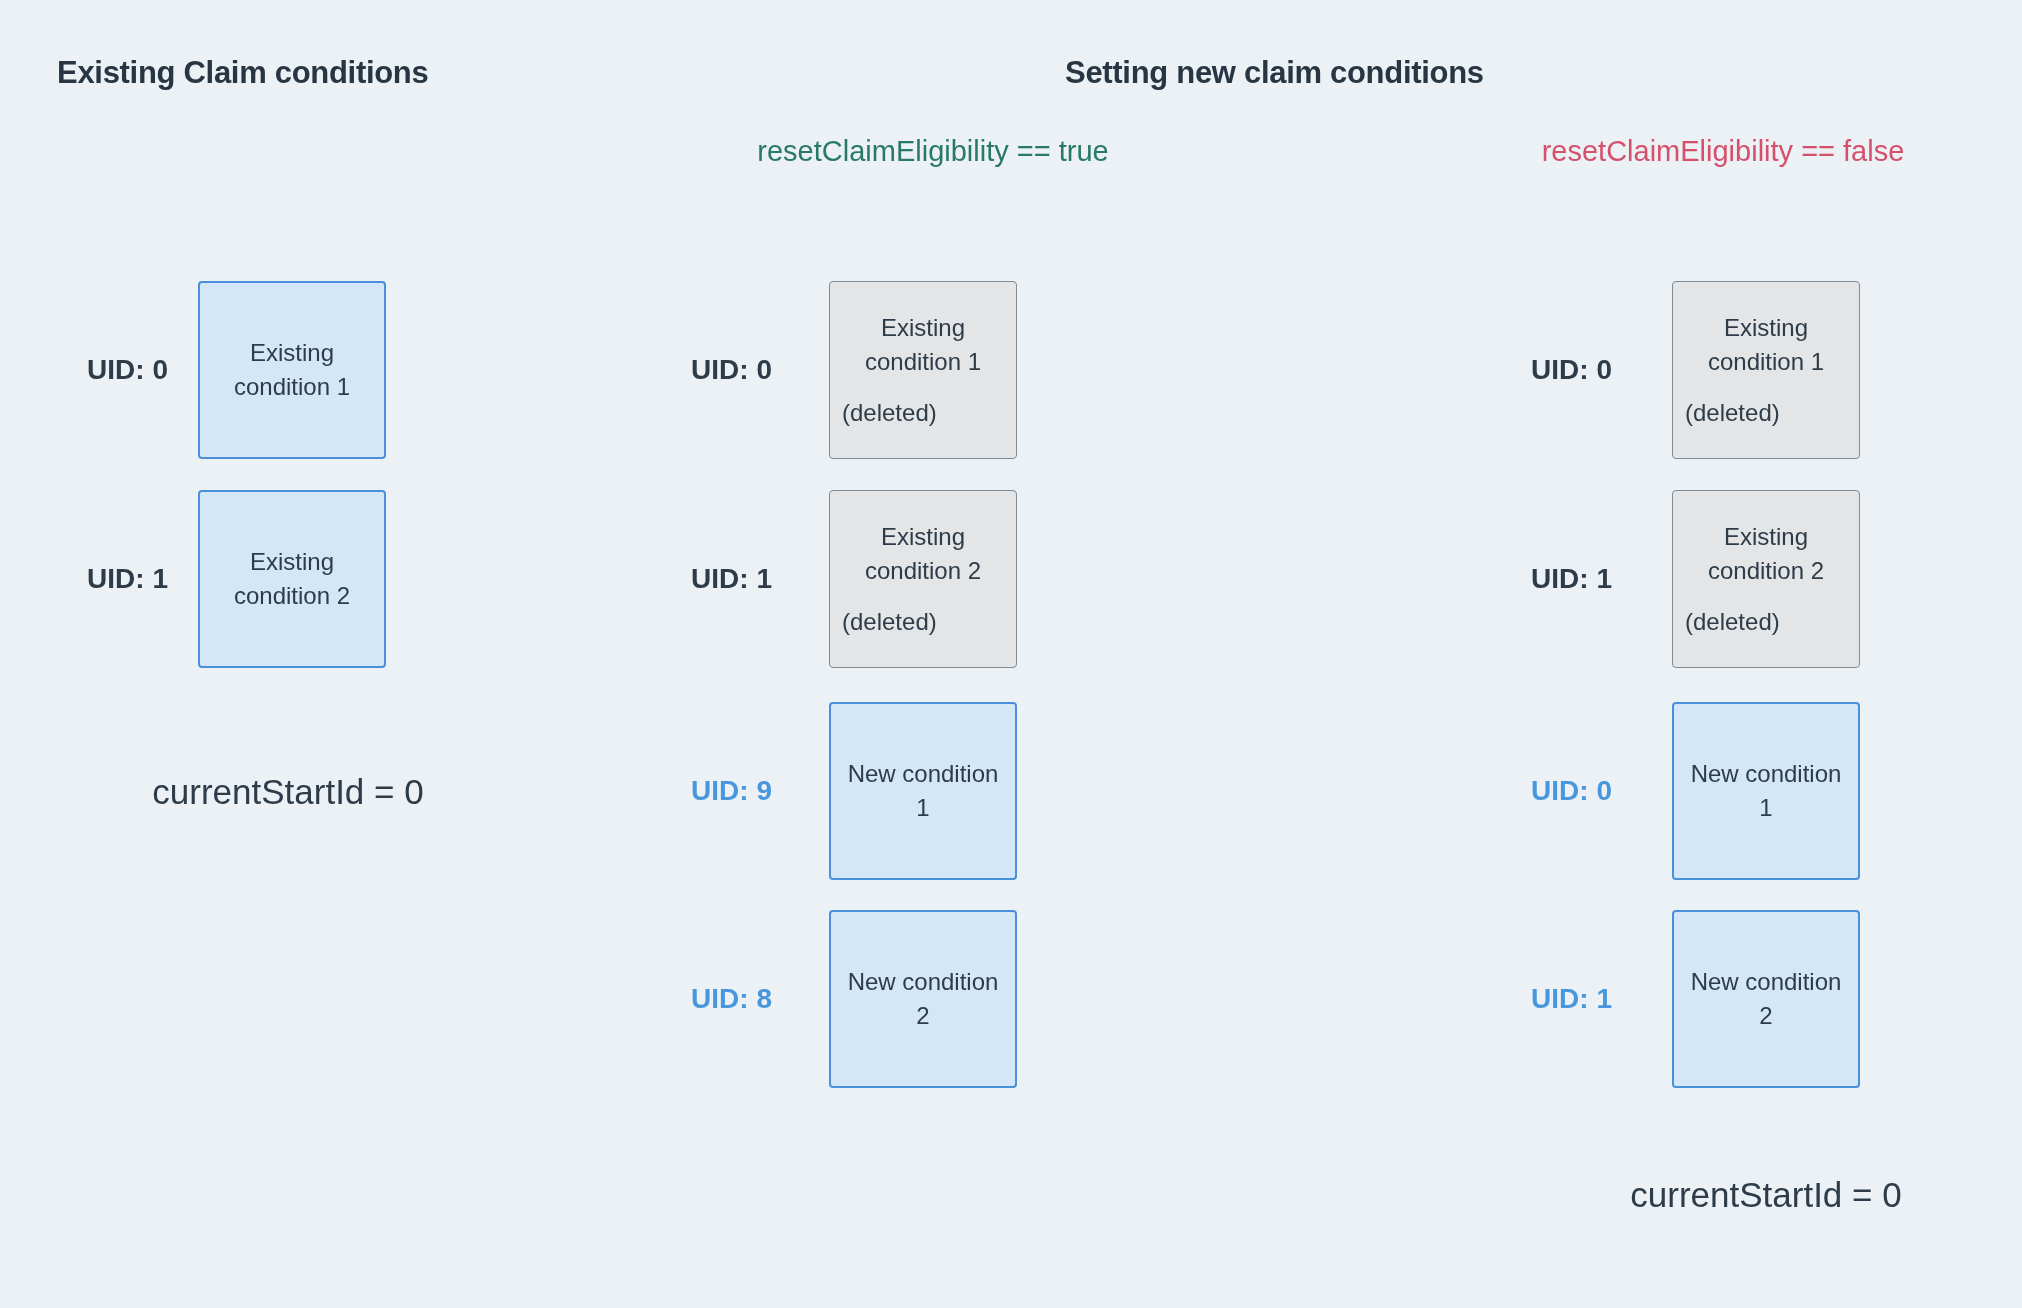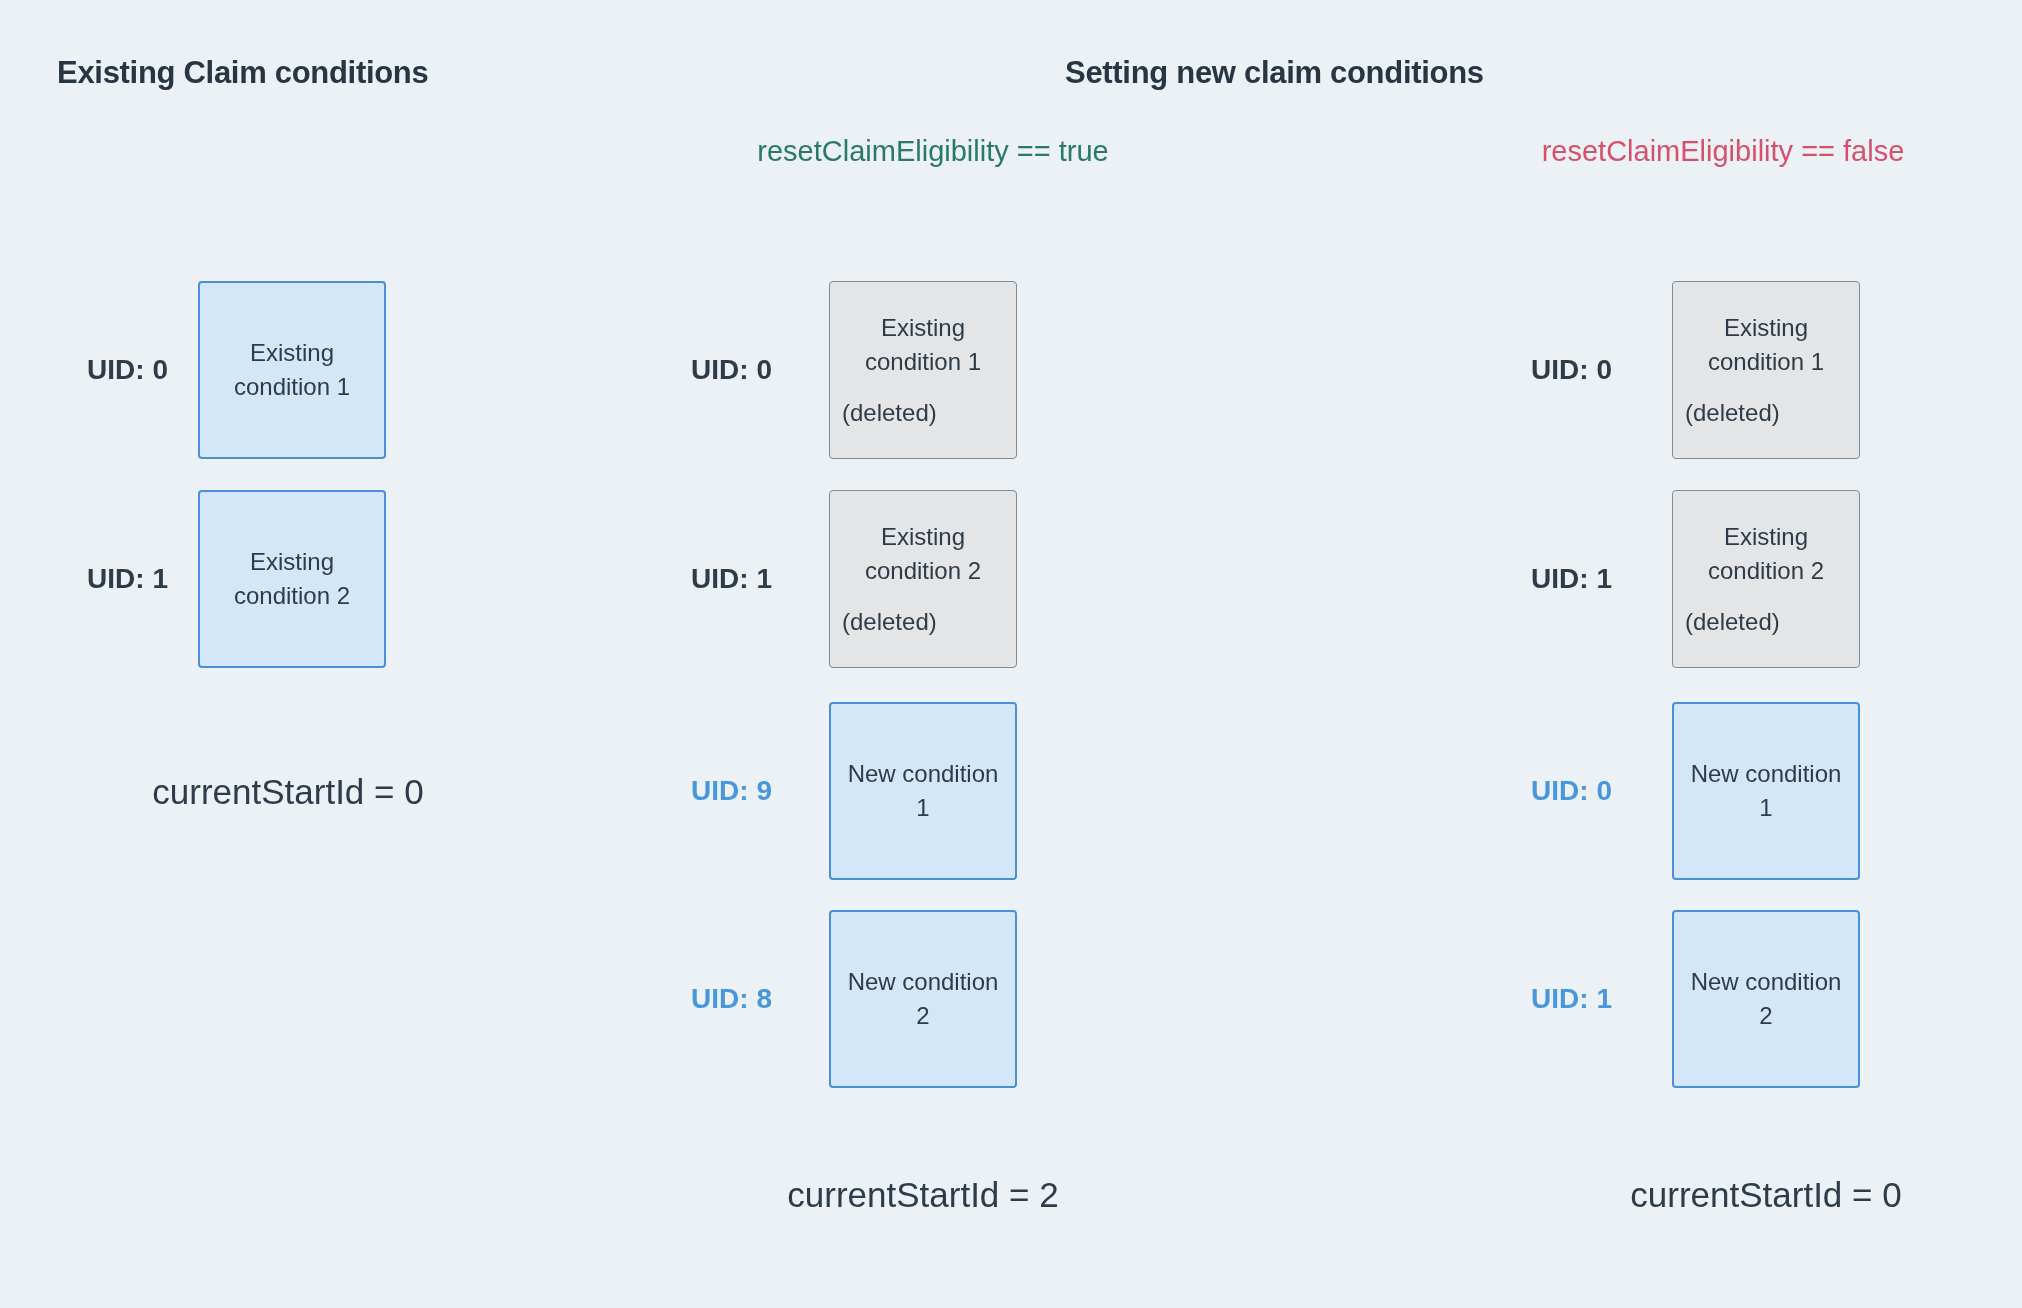--- a/index.html
+++ b/index.html
@@ -135,21 +135,20 @@
   <div class="uid blue" style="left:662px; top:702px;">UID: 9</div>
   <div class="box blue" style="left:829px; top:702px;">
     <div class="box-label">New condition 1</div>
   </div>
 
   <div class="uid blue" style="left:662px; top:910px;">UID: 8</div>
   <div class="box blue" style="left:829px; top:910px;">
     <div class="box-label">New condition 2</div>
   </div>
 
-  <div class="footer-text" style="left:693px; top:1175px;">currentStartId = 2</div>
 
   <div class="uid" style="left:1502px; top:281px;">UID: 0</div>
   <div class="box gray" style="left:1672px; top:281px;">
     <div class="box-label">Existing condition 1</div>
     <div class="box-note">(deleted)</div>
   </div>
 
   <div class="uid" style="left:1502px; top:490px;">UID: 1</div>
   <div class="box gray" style="left:1672px; top:490px;">
     <div class="box-label">Existing condition 2</div>

